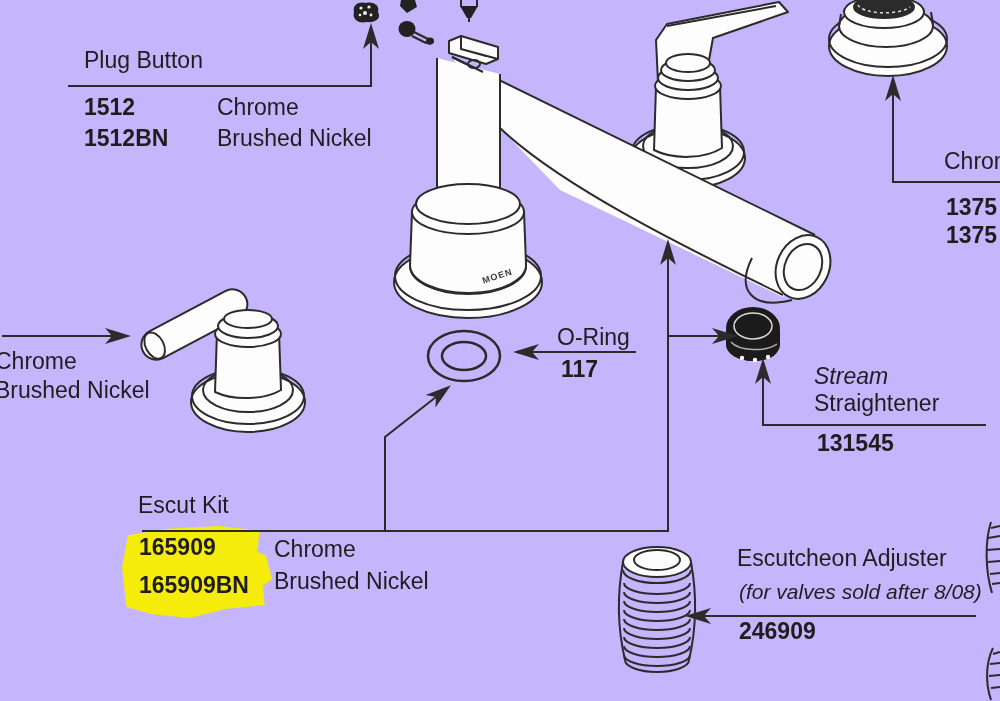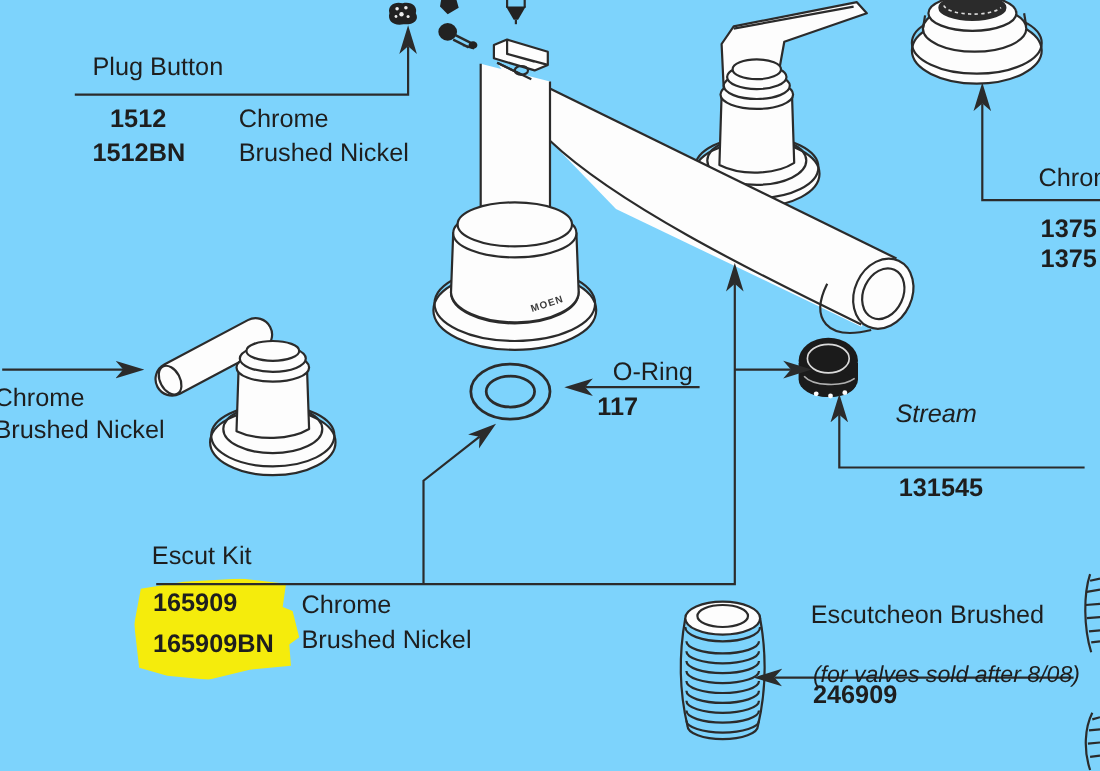--- a/index.html
+++ b/index.html
@@ -1,21 +1,21 @@
 <!DOCTYPE html>
 <html><head>
 <meta charset="utf-8">
 <style>
   html,body{margin:0;padding:0;background:#ffffff;}
-  .stage{position:relative;width:1000px;height:701px;background:#7dd3fc;overflow:hidden;
+  .stage{position:relative;width:1000px;height:701px;background:#c4b5fd;overflow:hidden;
          font-family:"Liberation Sans",sans-serif;}
   .txt{position:absolute;white-space:nowrap;color:#1e1e1e;
        font:400 23px/1.15 "Liberation Sans",sans-serif;}
   .b{font-weight:700;}
-  .it{font-style:italic;font-size:21px;margin-top:22px;}
+  .it{font-style:italic;font-size:21px;}
   .logo{position:absolute;font:700 9px/1 "Liberation Sans",sans-serif;color:#3a3a3a;
         letter-spacing:1px;transform:rotate(-18deg);}
   .hl{position:absolute;left:122px;top:526px;width:150px;height:92px;background:#f5ec0c;
       clip-path:polygon(4% 10%,30% 3%,65% 0%,92% 5%,90% 28%,96% 32%,100% 58%,94% 65%,
                         95% 86%,70% 90%,45% 100%,20% 96%,3% 88%,0% 45%);}
   svg.art{position:absolute;left:0;top:0;}
 </style>
 </head>
 <body>
 
@@ -167,42 +167,43 @@
       <path d="M142,531 H668 V258" marker-end="url(#ah)"></path>
       <path d="M385,531 V437 L436,397" marker-end="url(#ah)"></path>
       <path d="M668,336 H719" marker-end="url(#ah)"></path>
       <path d="M986,425 H763 V377" marker-end="url(#ah)"></path>
       <path d="M1000,182 H893 V94" marker-end="url(#ah)"></path>
       <path d="M976,616 H704" marker-end="url(#ah)"></path>
     </g>
   </svg>
 
   <div class="txt" style="left:84px;top:47px;">Plug Button</div>
-  <div class="txt b" style="left:100px;top:94px;">1512</div>
+  <div class="txt b" style="left:84px;top:94px;">1512</div>
   <div class="txt" style="left:217px;top:94px;">Chrome</div>
   <div class="txt b" style="left:84px;top:125px;">1512BN</div>
   <div class="txt" style="left:217px;top:125px;">Brushed Nickel</div>
 
   <div class="txt" style="left:-5px;top:348px;">Chrome</div>
   <div class="txt" style="left:-5px;top:377px;">Brushed Nickel</div>
 
   <div class="txt" style="left:557px;top:324px;">O-Ring</div>
-  <div class="txt b" style="left:543px;top:356px;">117</div>
+  <div class="txt b" style="left:561px;top:356px;">117</div>
 
   <div class="txt" style="left:814px;top:363px;font-style:italic;">Stream</div>
+  <div class="txt" style="left:814px;top:390px;">Straightener</div>
   <div class="txt b" style="left:817px;top:430px;">131545</div>
 
   <div class="txt" style="left:138px;top:492px;">Escut Kit</div>
   <div class="txt b" style="left:139px;top:534px;">165909</div>
   <div class="txt" style="left:274px;top:536px;">Chrome</div>
   <div class="txt b" style="left:139px;top:572px;">165909BN</div>
   <div class="txt" style="left:274px;top:568px;">Brushed Nickel</div>
 
   <div class="txt" style="left:944px;top:148px;">Chrome</div>
   <div class="txt b" style="left:946px;top:194px;">1375</div>
   <div class="txt b" style="left:946px;top:222px;">1375</div>
 
-  <div class="txt" style="left:737px;top:545px;">Escutcheon Brushed</div>
+  <div class="txt" style="left:737px;top:545px;">Escutcheon Adjuster</div>
   <div class="txt it" style="left:739px;top:580px;">(for valves sold after 8/08)</div>
   <div class="txt b" style="left:739px;top:618px;">246909</div>
 
   <div class="logo" style="left:482px;top:272px;">MOEN</div>
 </div>
 
 </body></html>

